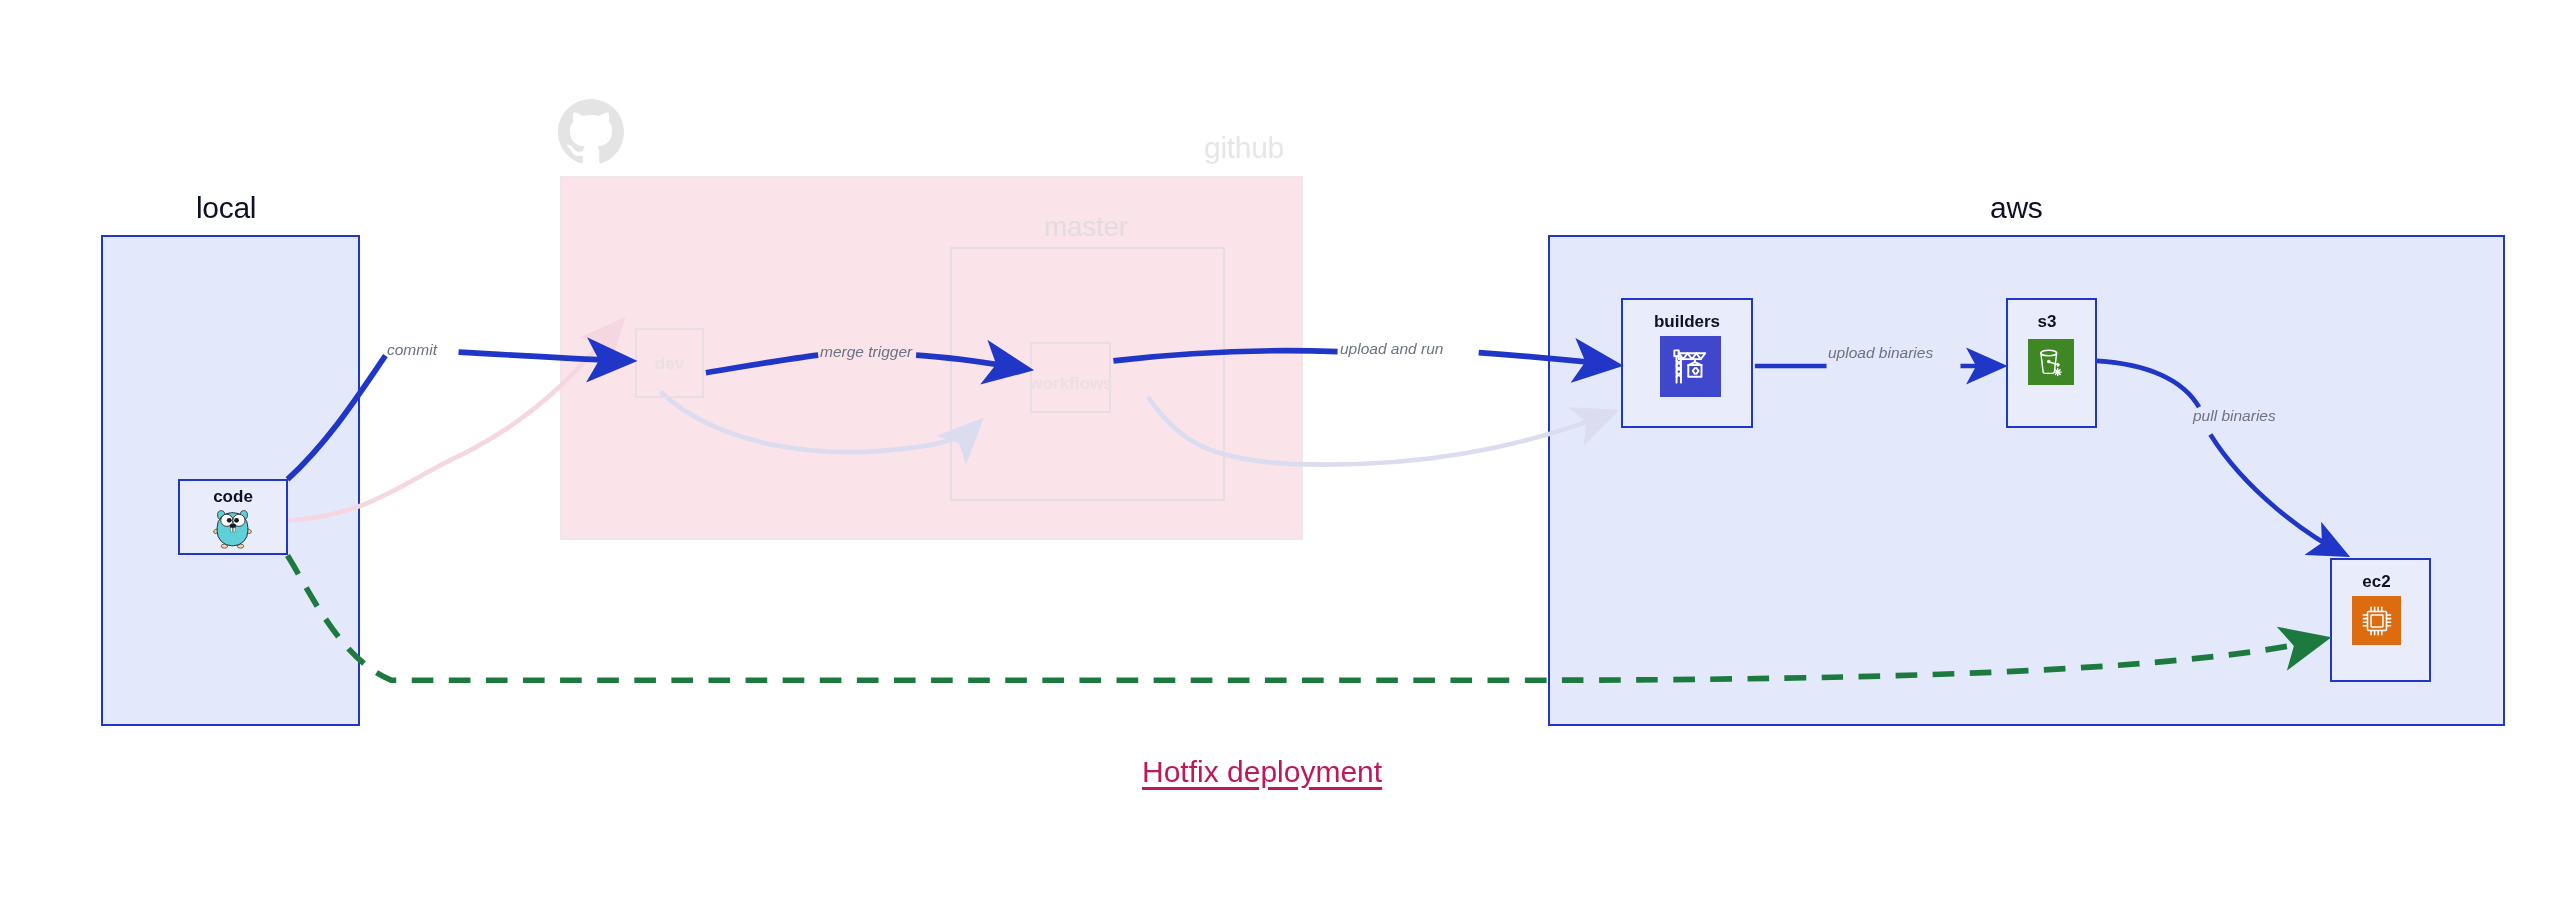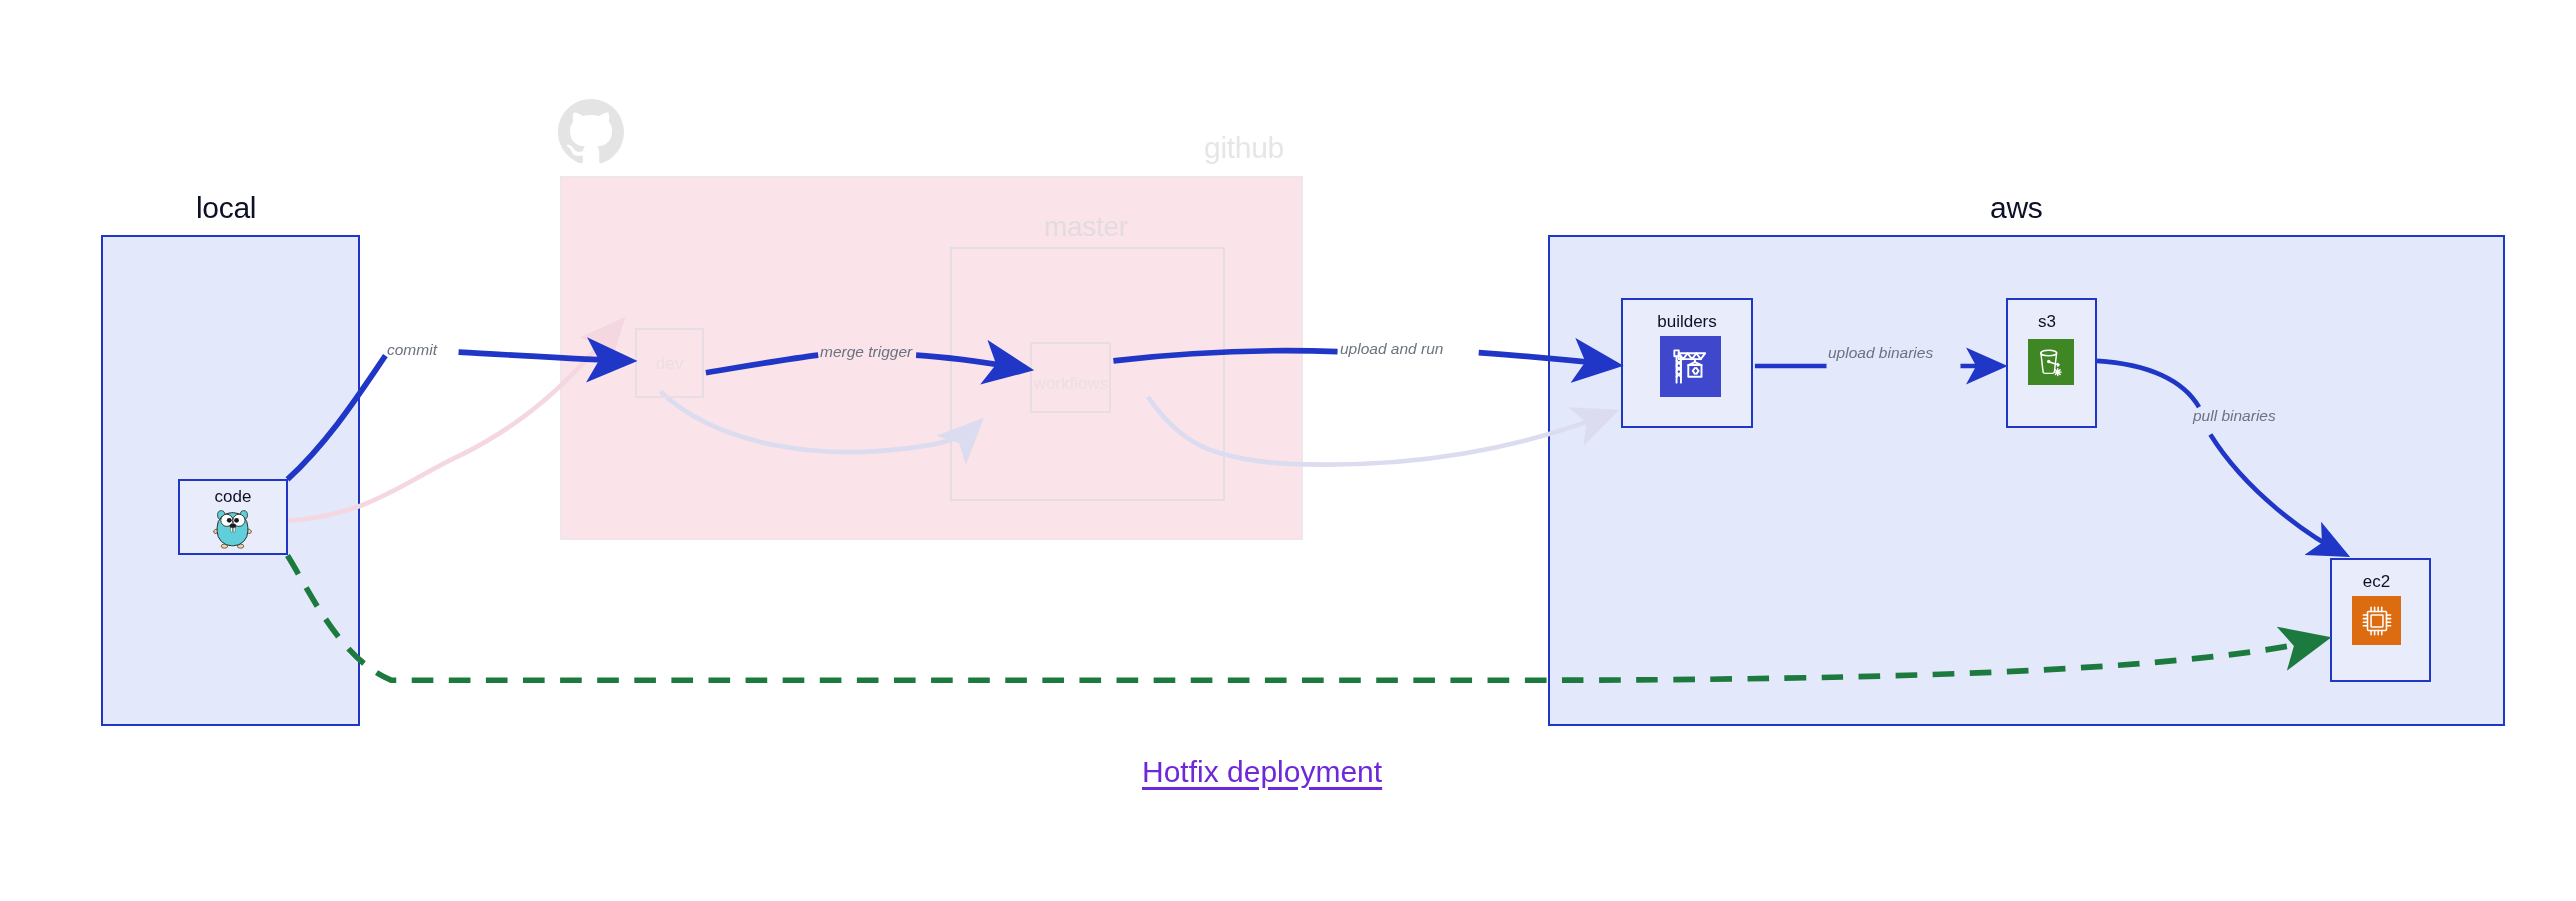--- a/index.html
+++ b/index.html
@@ -29,21 +29,21 @@
     color: #0d1026;
     font-family: "Liberation Sans", sans-serif;
     white-space: nowrap;
     letter-spacing: -0.3px;
   }
   .grp-label.faded { color: #e6e6e6; }
   .grp-label.master { color: #e3dbe0; font-size: 28px; }
   .node-label {
     position: absolute;
     font-size: 17px;
-    font-weight: normal;
+    font-weight: bold;
     color: #0d1026;
     white-space: nowrap;
     text-align: center;
     font-family: "Liberation Sans", sans-serif;
   }
   .node-label.faded { color: #eadfe3; }
   .edge-label {
     position: absolute;
     font-size: 15.5px;
     font-style: italic;
@@ -72,21 +72,21 @@
     background: #e9edfb;
     border: 2.6px solid #1f36c7;
   }
   .node-box.faded {
     background: transparent;
     border: 2.1px solid #e8dde4;
   }
   #page-title {
     position: absolute;
     font-size: 30px;
-    color: #6d28d9;
+    color: #be185d;
     text-decoration: underline;
     text-underline-offset: 5.2px;
     white-space: nowrap;
     font-family: "Liberation Sans", sans-serif;
   }
   .icon-wrap {
     position: absolute;
     display: flex;
     align-items: center;
     justify-content: center;

